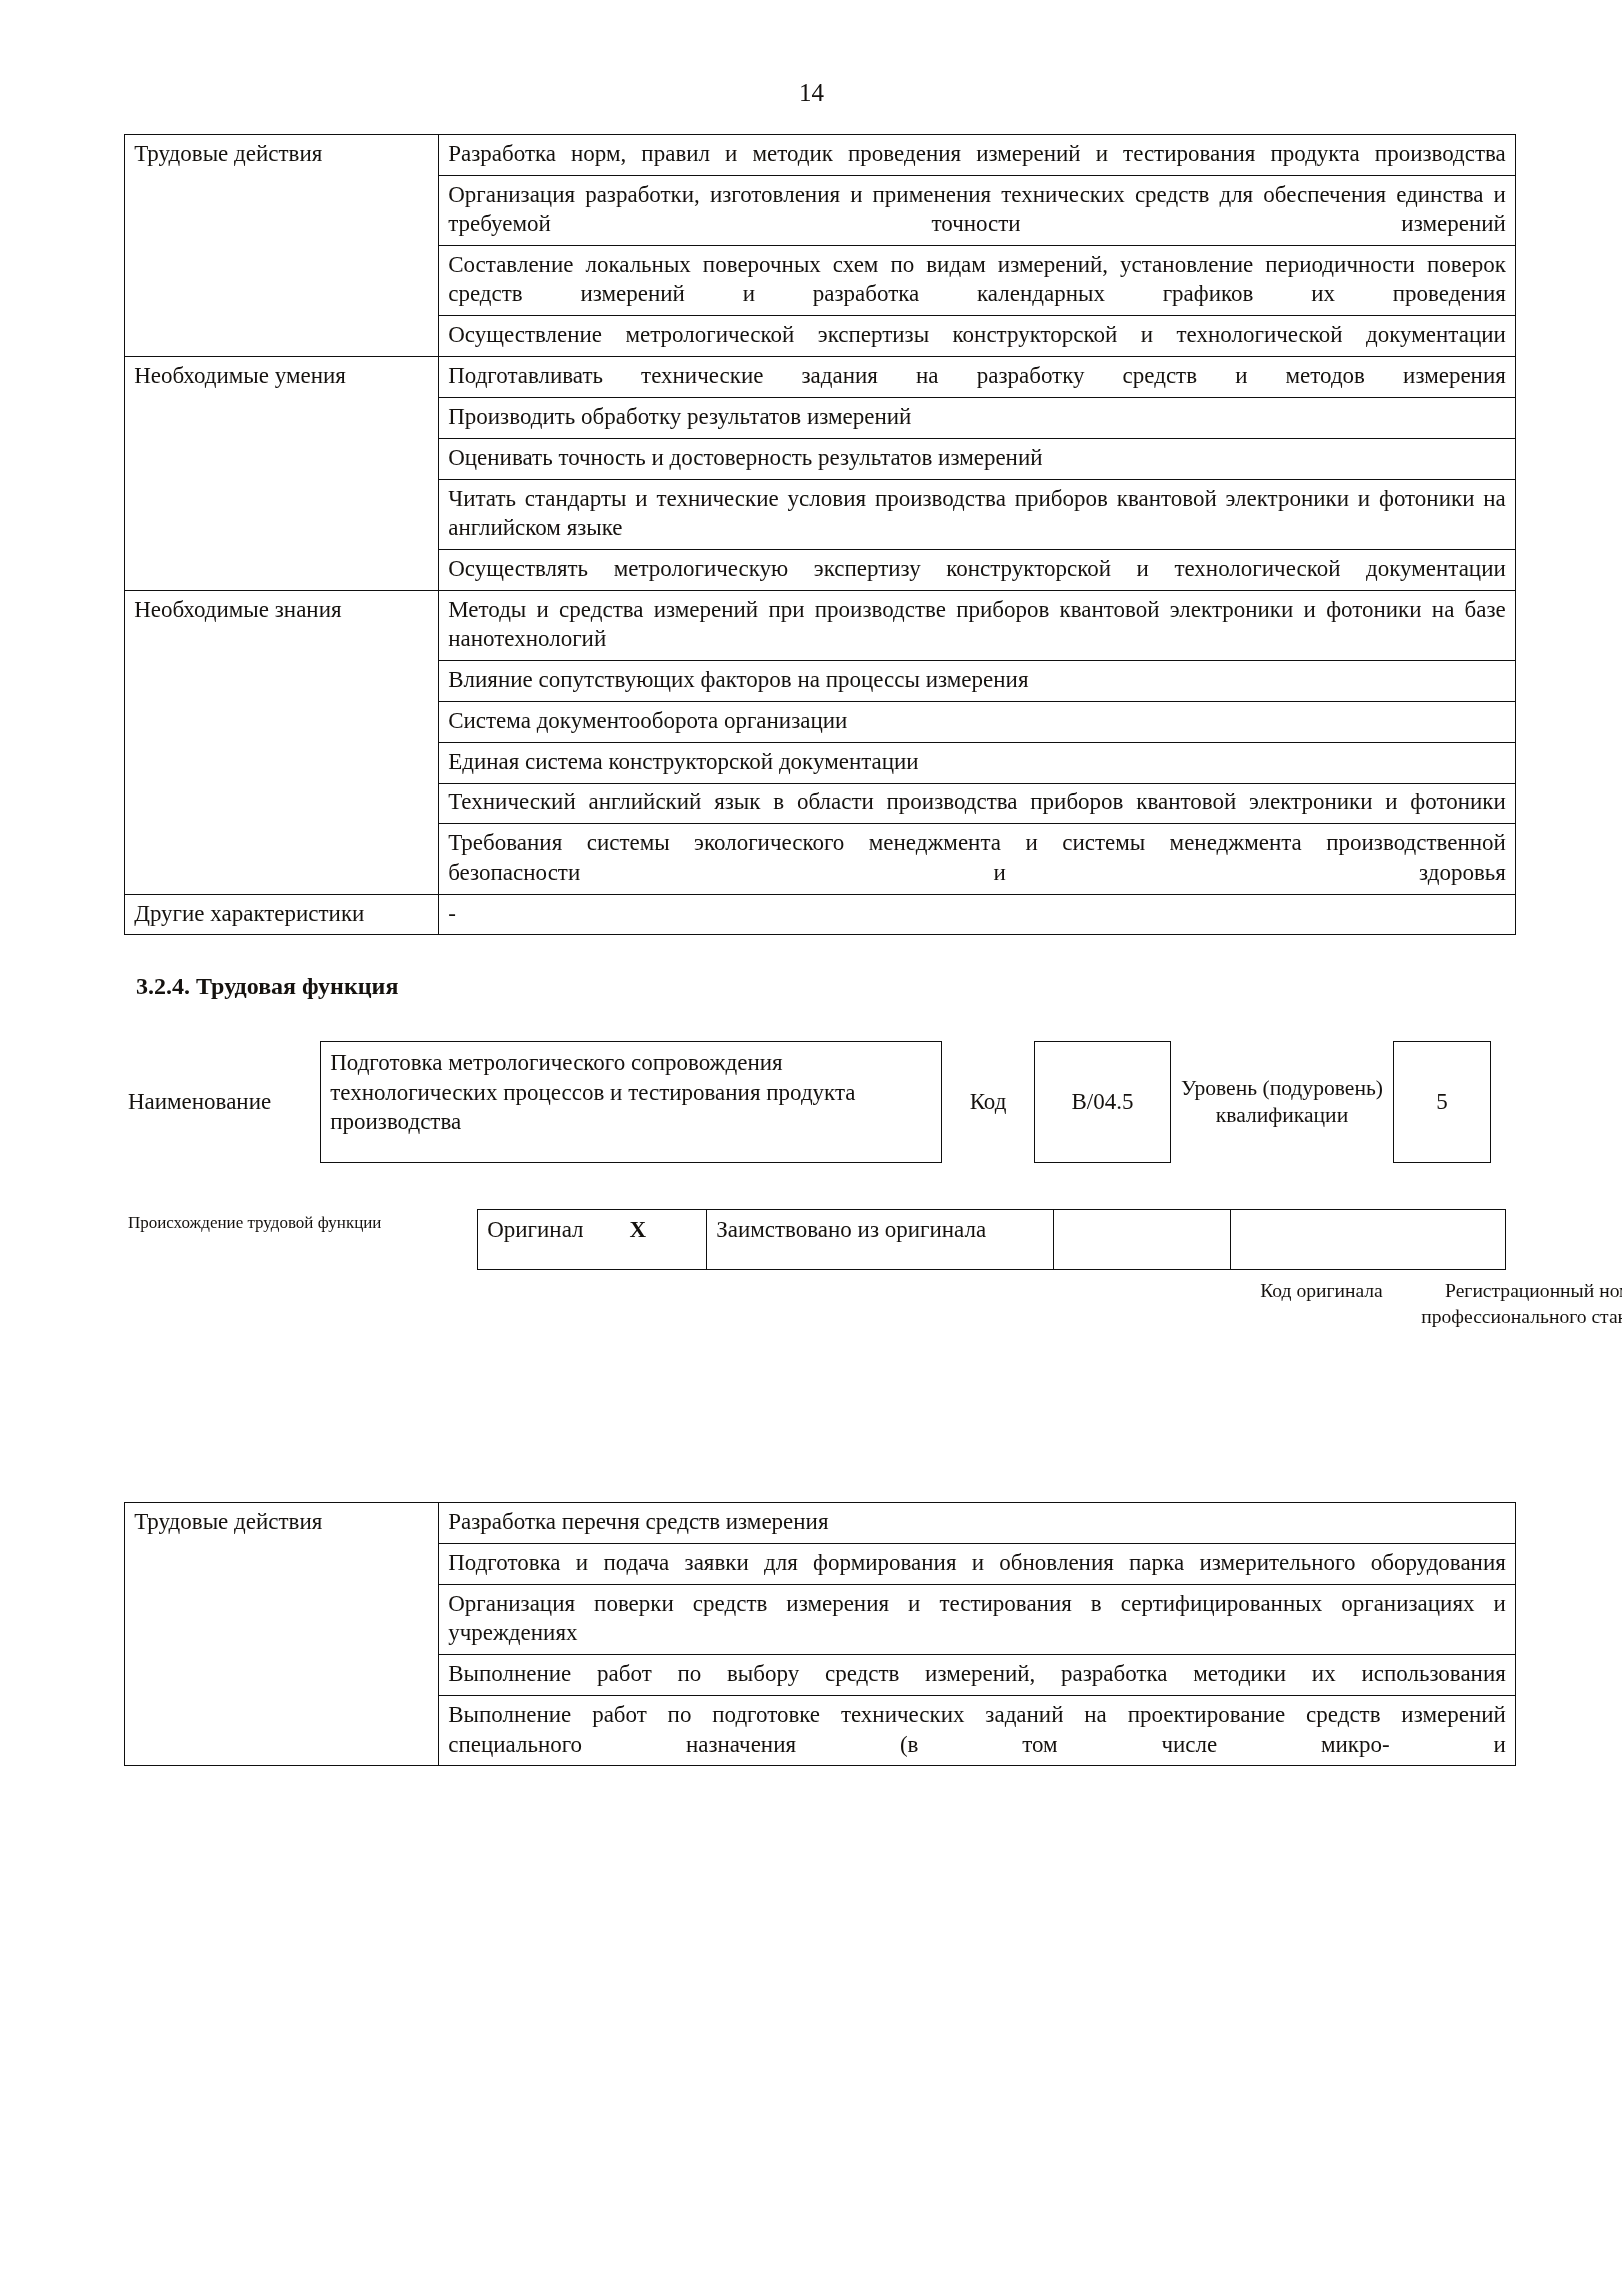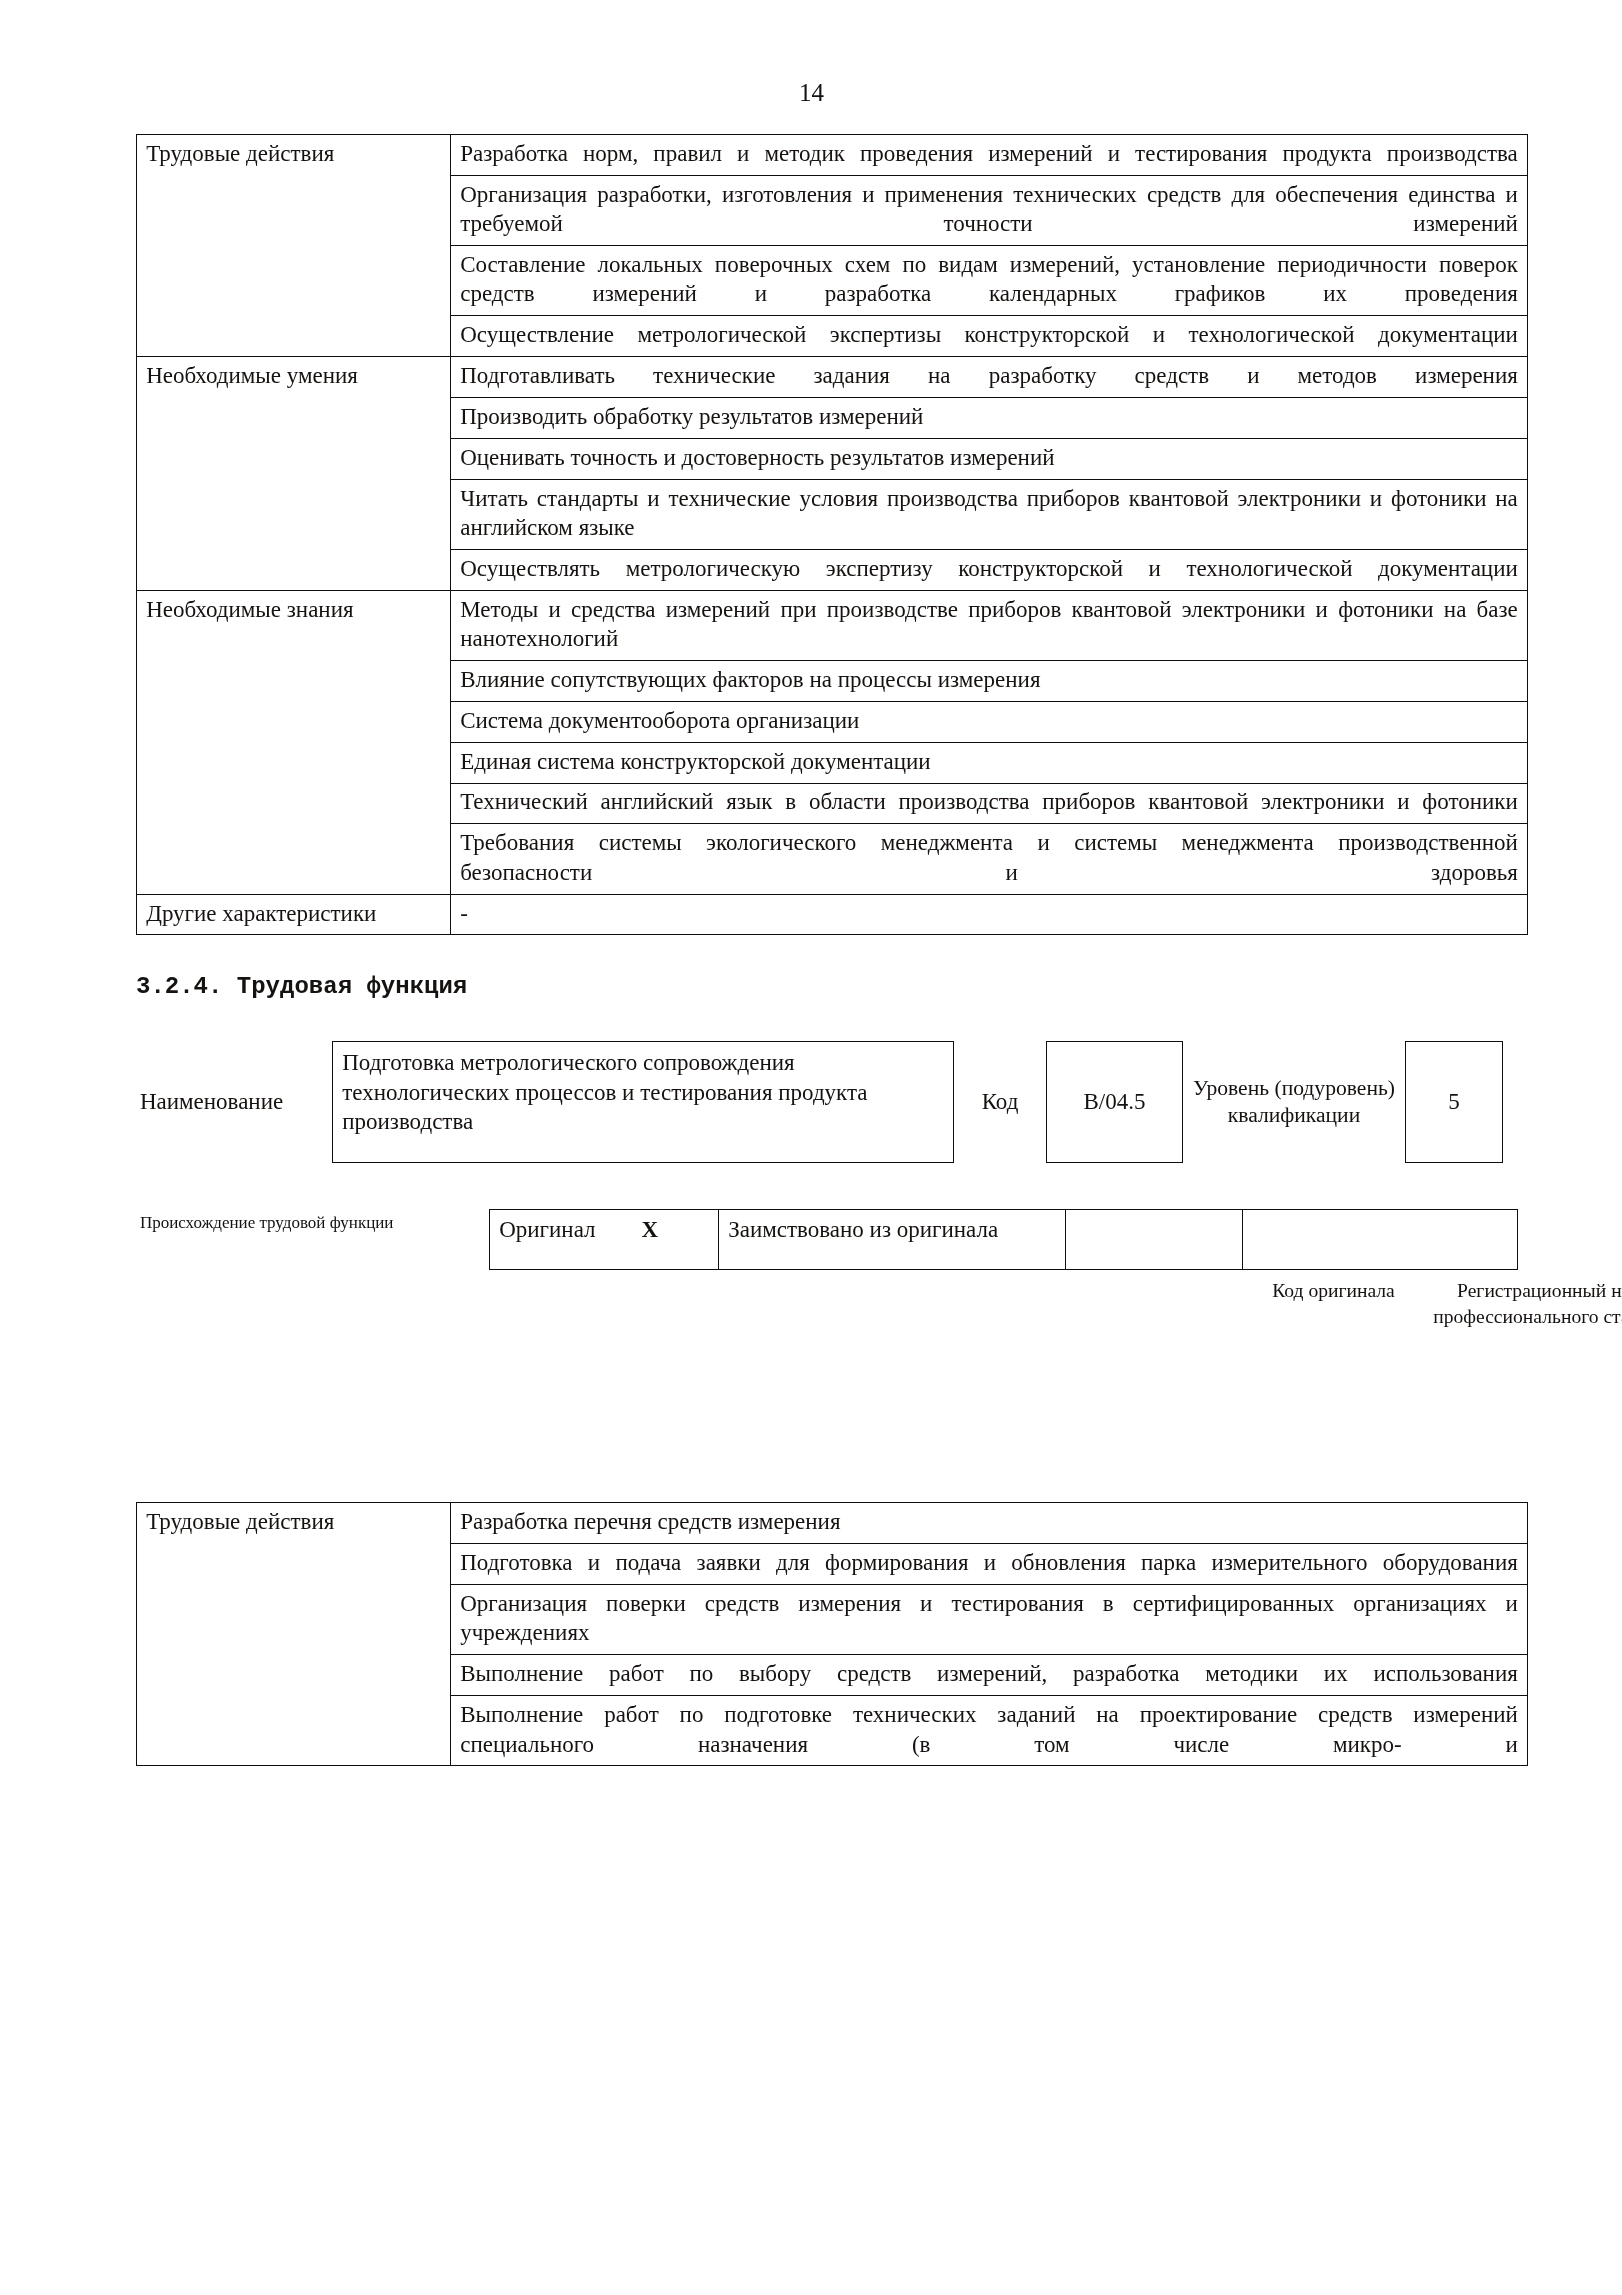--- a/index.html
+++ b/index.html
@@ -27,21 +27,21 @@
     top: 79px;
     left: 0;
     width: 1623px;
     text-align: center;
     font-size: 25px;
     font-family: "Liberation Serif", serif;
   }
   .content {
     position: absolute;
     top: 134px;
-    left: 136px;
+    left: 124px;
     width: 1392px;
   }
 
   table.doc-table {
     border-collapse: collapse;
     width: 1392px;
     table-layout: fixed;
   }
   table.doc-table td {
     border: 1.3px solid #0f0f0f;
@@ -59,22 +59,22 @@
     hyphens: none;
   }
   td.value-cell.justified {
     text-align: justify;
     text-align-last: justify;
   }
 
   h2.section-heading {
     font-size: 24px;
     font-weight: bold;
-    font-family: Liberation Mono, monospace;
-    margin: 38px 0 0 0;
+    font-family: Liberation Serif, serif;
+    margin: 38px 0 0 12px;
     padding: 0;
   }
 
   
   .fn-block {
     margin-top: 41px;
     position: relative;
     height: 131px;
   }
   .fn-row {

